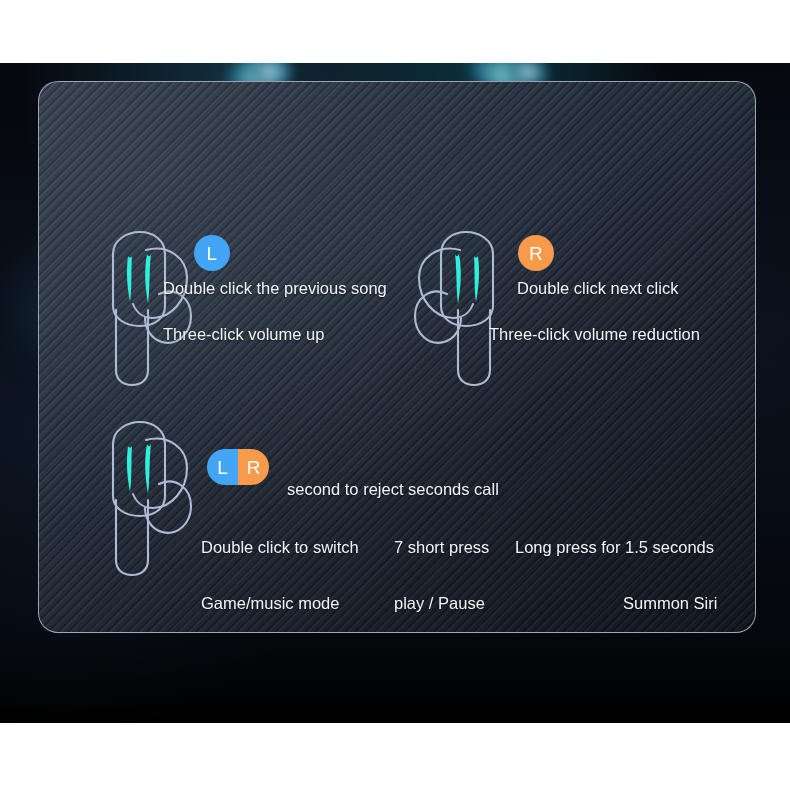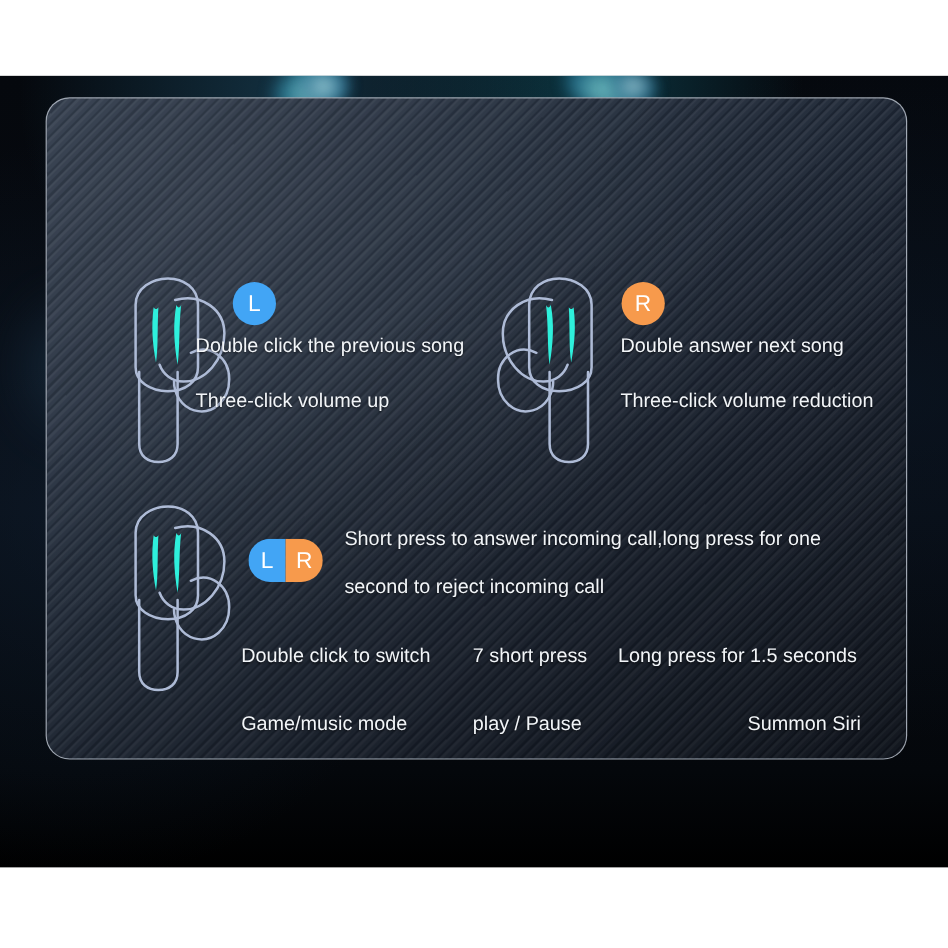--- a/index.html
+++ b/index.html
@@ -150,21 +150,21 @@
     font-size: 16.5px;
     line-height: 1.2;
     white-space: nowrap;
     text-shadow: 0 1px 2px rgba(0,0,0,0.55);
   }
 
   
   #l-line1 { left: 124px; top: 196.5px; }
   #l-line2 { left: 124px; top: 242.5px; }
   #r-line1 { left: 478px; top: 196.5px; }
-  #r-line2 { left: 478px; top: 242.5px; }
+  #r-line2 { left: 450px; top: 242.5px; }
 
   #c-line1 { left: 248px; top: 358px; }
   #c-line2 { left: 248px; top: 398px; }
 
   .col-a { left: 162px; }
   .col-b { left: 355px; }
   .col-c { left: 476px; }
   .row-1 { top: 456px; }
   .row-2 { top: 512px; }
   #g-c2 { left: 584px; }
@@ -227,41 +227,40 @@
           <path d="M33 82 L33 142 C33 152, 40 157, 49 157 C58 157, 65 152, 65 142 L65 82" stroke="#aebbd6" stroke-width="2.1" fill="none" stroke-linecap="round"></path>
           <path d="M45 28 C43 44, 44 58, 47 74 C49 62, 48 44, 49 28 C48 30, 46 30, 45 28 Z" fill="#2ef0dc"></path>
           <path d="M64 26 C61 42, 62 58, 65 76 C67 62, 66 42, 68 26 C67 29, 65 29, 64 26 Z" fill="#2ef0dc"></path>
         </svg>
       </div>
 
       <div class="badge-circle" style="left:479px; top:153px; background:#f79a4c;">
         <span>R</span>
       </div>
 
-      <div class="txt" id="r-line1">Double answer next song</div>
+      <div class="txt" id="r-line1">Double click next click</div>
       <div class="txt" id="r-line2">Three-click volume reduction</div>
 
       <div class="earbud" style="left:44px; top:336px;">
         <svg width="112" height="160" viewBox="0 0 112 160" fill="none">
           <path d="M63 22 C85 16, 104 30, 104 50 C104 72, 88 90, 70 90 C60 90, 53 84, 50 76" stroke="#aebbd6" stroke-width="2.1" fill="none" stroke-linecap="round"></path>
           <path d="M76 66 C92 58, 108 70, 108 88 C108 106, 94 118, 79 114 C68 111, 62 100, 62 90" stroke="#aebbd6" stroke-width="2.1" fill="none" stroke-linecap="round"></path>
           <path d="M30 26 C30 12, 44 4, 57 4 C70 4, 82 12, 82 26 L82 78 C82 90, 72 98, 57 98 C42 98, 30 90, 30 78 Z" stroke="#aebbd6" stroke-width="2.1" fill="none" stroke-linejoin="round"></path>
           <path d="M33 82 L33 142 C33 152, 40 157, 49 157 C58 157, 65 152, 65 142 L65 82" stroke="#aebbd6" stroke-width="2.1" fill="none" stroke-linecap="round"></path>
           <path d="M45 28 C43 44, 44 58, 47 74 C49 62, 48 44, 49 28 C48 30, 46 30, 45 28 Z" fill="#2ef0dc"></path>
           <path d="M64 26 C61 42, 62 58, 65 76 C67 62, 66 42, 68 26 C67 29, 65 29, 64 26 Z" fill="#2ef0dc"></path>
         </svg>
       </div>
 
       <div class="badge-lr" style="left:168px; top:367px;">
         <div class="half" style="background:#42a5f5;">L</div>
         <div class="half" style="background:#f79a4c;">R</div>
       </div>
 
-      <div class="txt" id="c-line1">Short press to answer incoming call,long press for one</div>
-      <div class="txt" id="c-line2">second to reject incoming call</div>
+      <div class="txt" id="c-line2">second to reject seconds call</div>
 
       <div class="txt col-a row-1">Double click to switch</div>
       <div class="txt col-a row-2">Game/music mode</div>
 
       <div class="txt col-b row-1">7 short press</div>
       <div class="txt col-b row-2">play / Pause</div>
 
       <div class="txt col-c row-1">Long press for 1.5 seconds</div>
       <div class="txt row-2" id="g-c2">Summon Siri</div>
 

